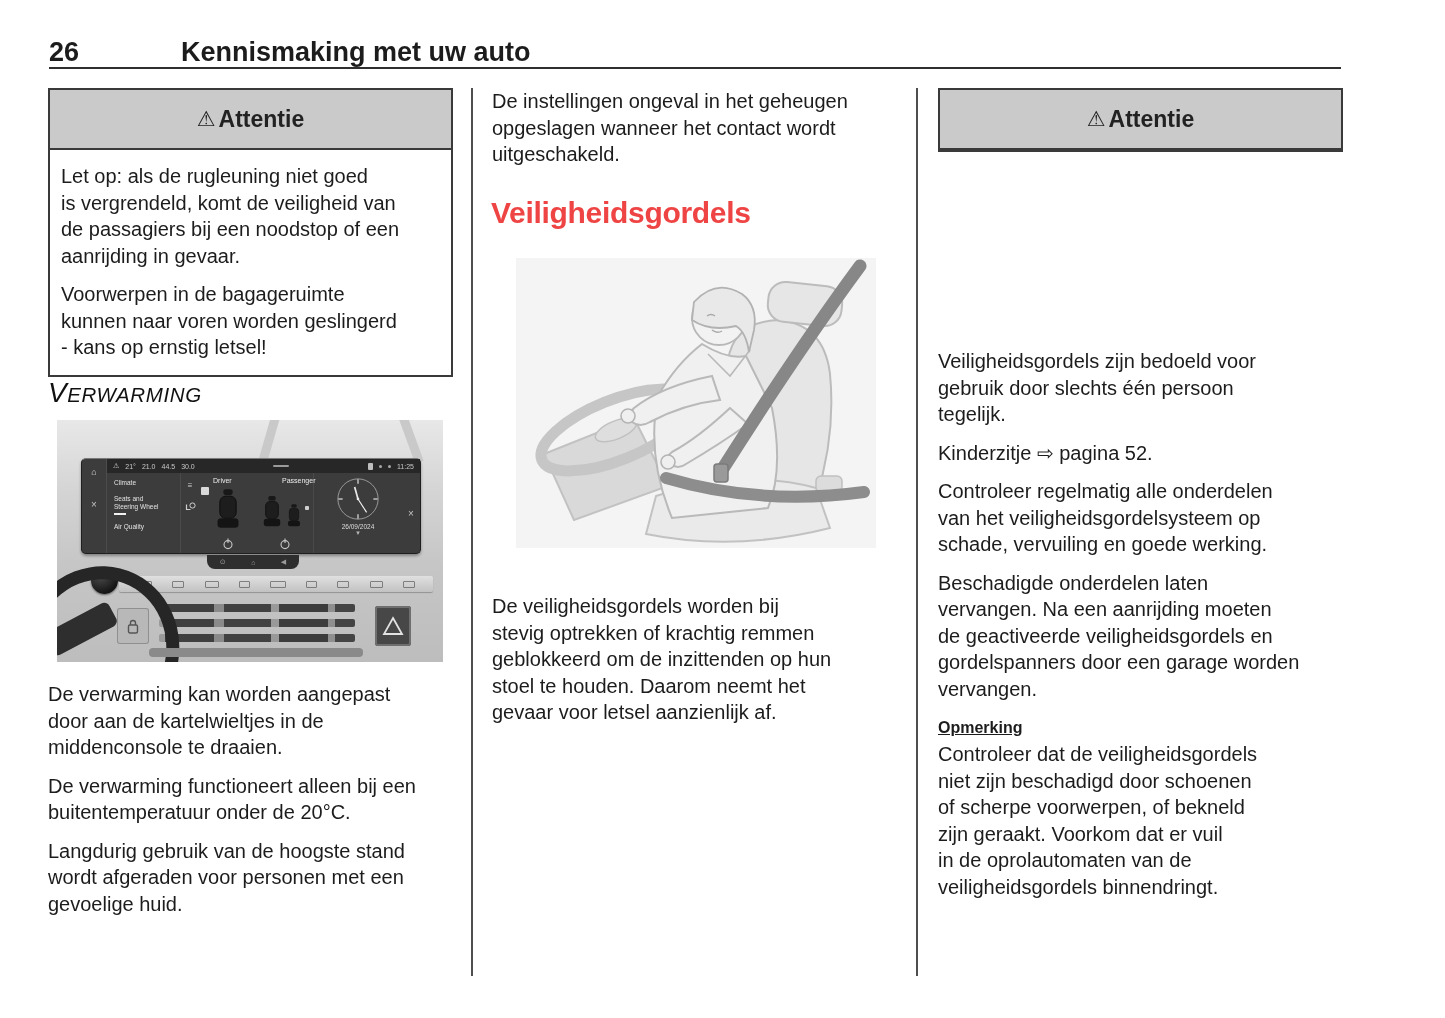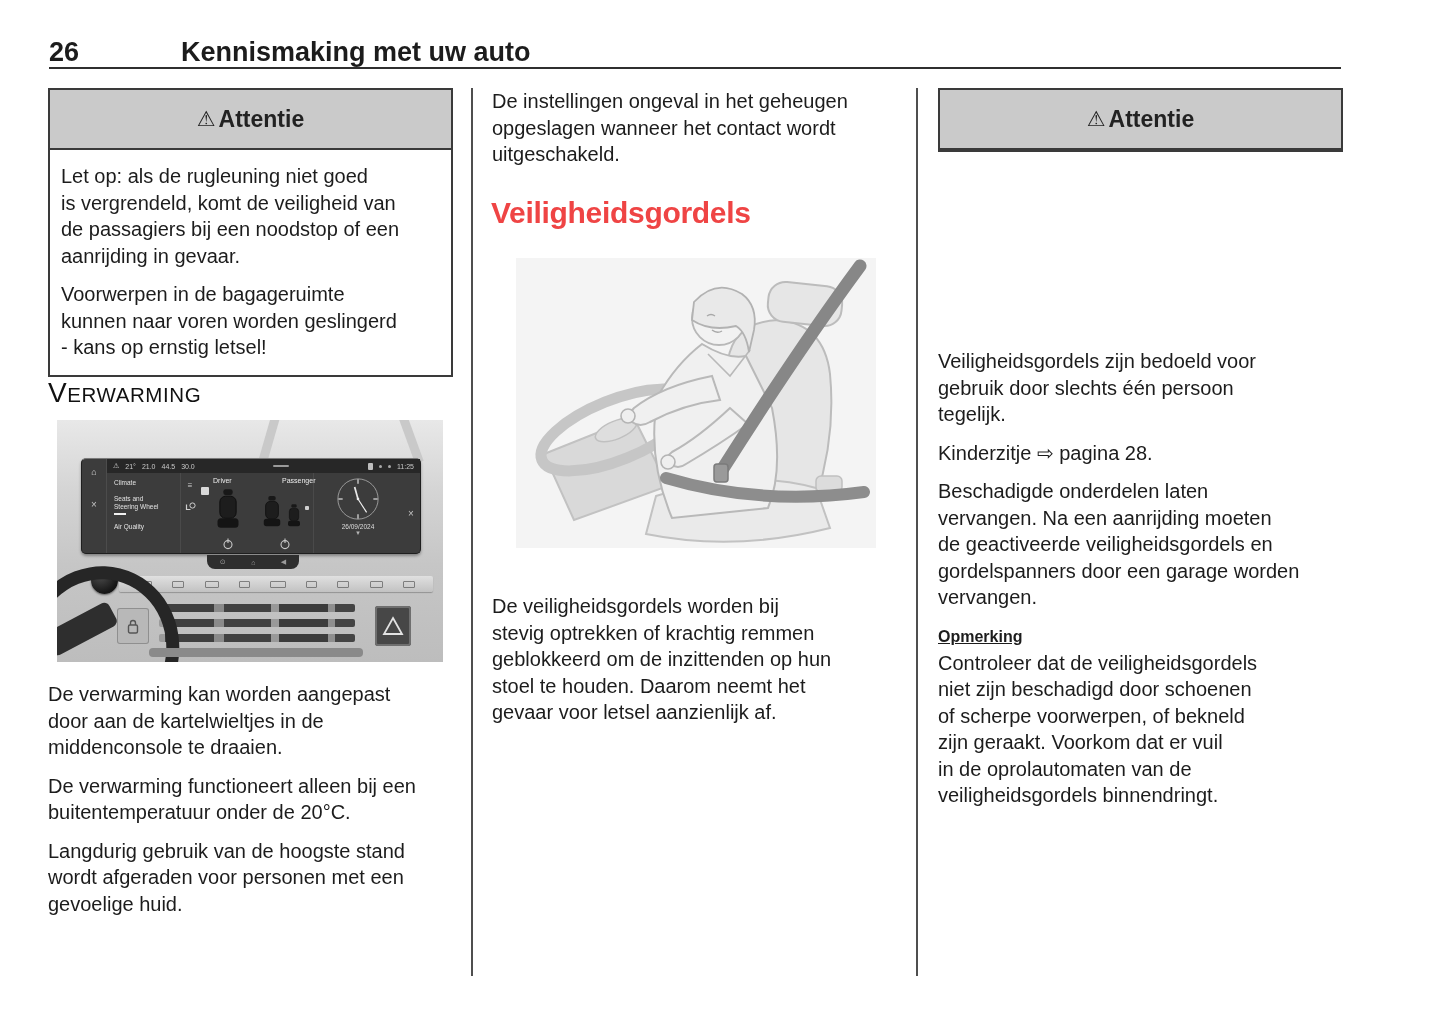--- a/index.html
+++ b/index.html
@@ -22,21 +22,21 @@
 
   
   .warnbox{position:absolute;border:2px solid #3a3a3a;background:#fff;}
   .warnbox .hd{background:#cacaca;border-bottom:2px solid #3a3a3a;height:58px;
                display:flex;align-items:center;justify-content:center;
                font-size:23px;font-weight:700;color:#222;}
   .warnbox .hd .wicon{font-size:21px;margin-right:3px;font-weight:400;}
   .warnbox .bd{padding:13px 9px 2px 11px;}
 
   
-  .smallcaps{position:absolute;color:#111;}
+  .smallcaps{position:absolute;color:#111;font-style:italic;}
   .smallcaps .init{font-size:28px;letter-spacing:.5px;}
   .smallcaps .rest{font-size:20.5px;letter-spacing:.6px;}
 
   
   .h1{position:absolute;font-size:30px;font-weight:700;letter-spacing:-.3px;color:#ef4444;}
 
   
   .dash{position:absolute;left:57px;top:420px;width:386px;height:242px;overflow:hidden;
         background:linear-gradient(180deg,#e8e8e8 0%,#d4d4d4 30%,#c6c6c6 60%,#bdbdbd 100%);}
   .pillar{position:absolute;background:#c9c9c9;}
@@ -339,21 +339,24 @@
     <div class="hd">
       <span class="wicon">⚠</span>
       <span>Attentie</span>
     </div>
   </div>
 
   <div class="flow" style="left:938px;top:348px;width:414px;">
     <p class="para">Veiligheidsgordels zijn bedoeld voor
 gebruik door slechts één persoon
 tegelijk.</p>
-    <p class="para">Kinderzitje ⇨ pagina 28.</p>
+    <p class="para">Kinderzitje ⇨ pagina 52.</p>
+    <p class="para">Controleer regelmatig alle onderdelen
+van het veiligheidsgordelsysteem op
+schade, vervuiling en goede werking.</p>
     <p class="para">Beschadigde onderdelen laten
 vervangen. Na een aanrijding moeten
 de geactiveerde veiligheidsgordels en
 gordelspanners door een garage worden
 vervangen.</p>
     <p class="note-heading">Opmerking</p>
     <p class="para note-body">Controleer dat de veiligheidsgordels
 niet zijn beschadigd door schoenen
 of scherpe voorwerpen, of bekneld
 zijn geraakt. Voorkom dat er vuil

